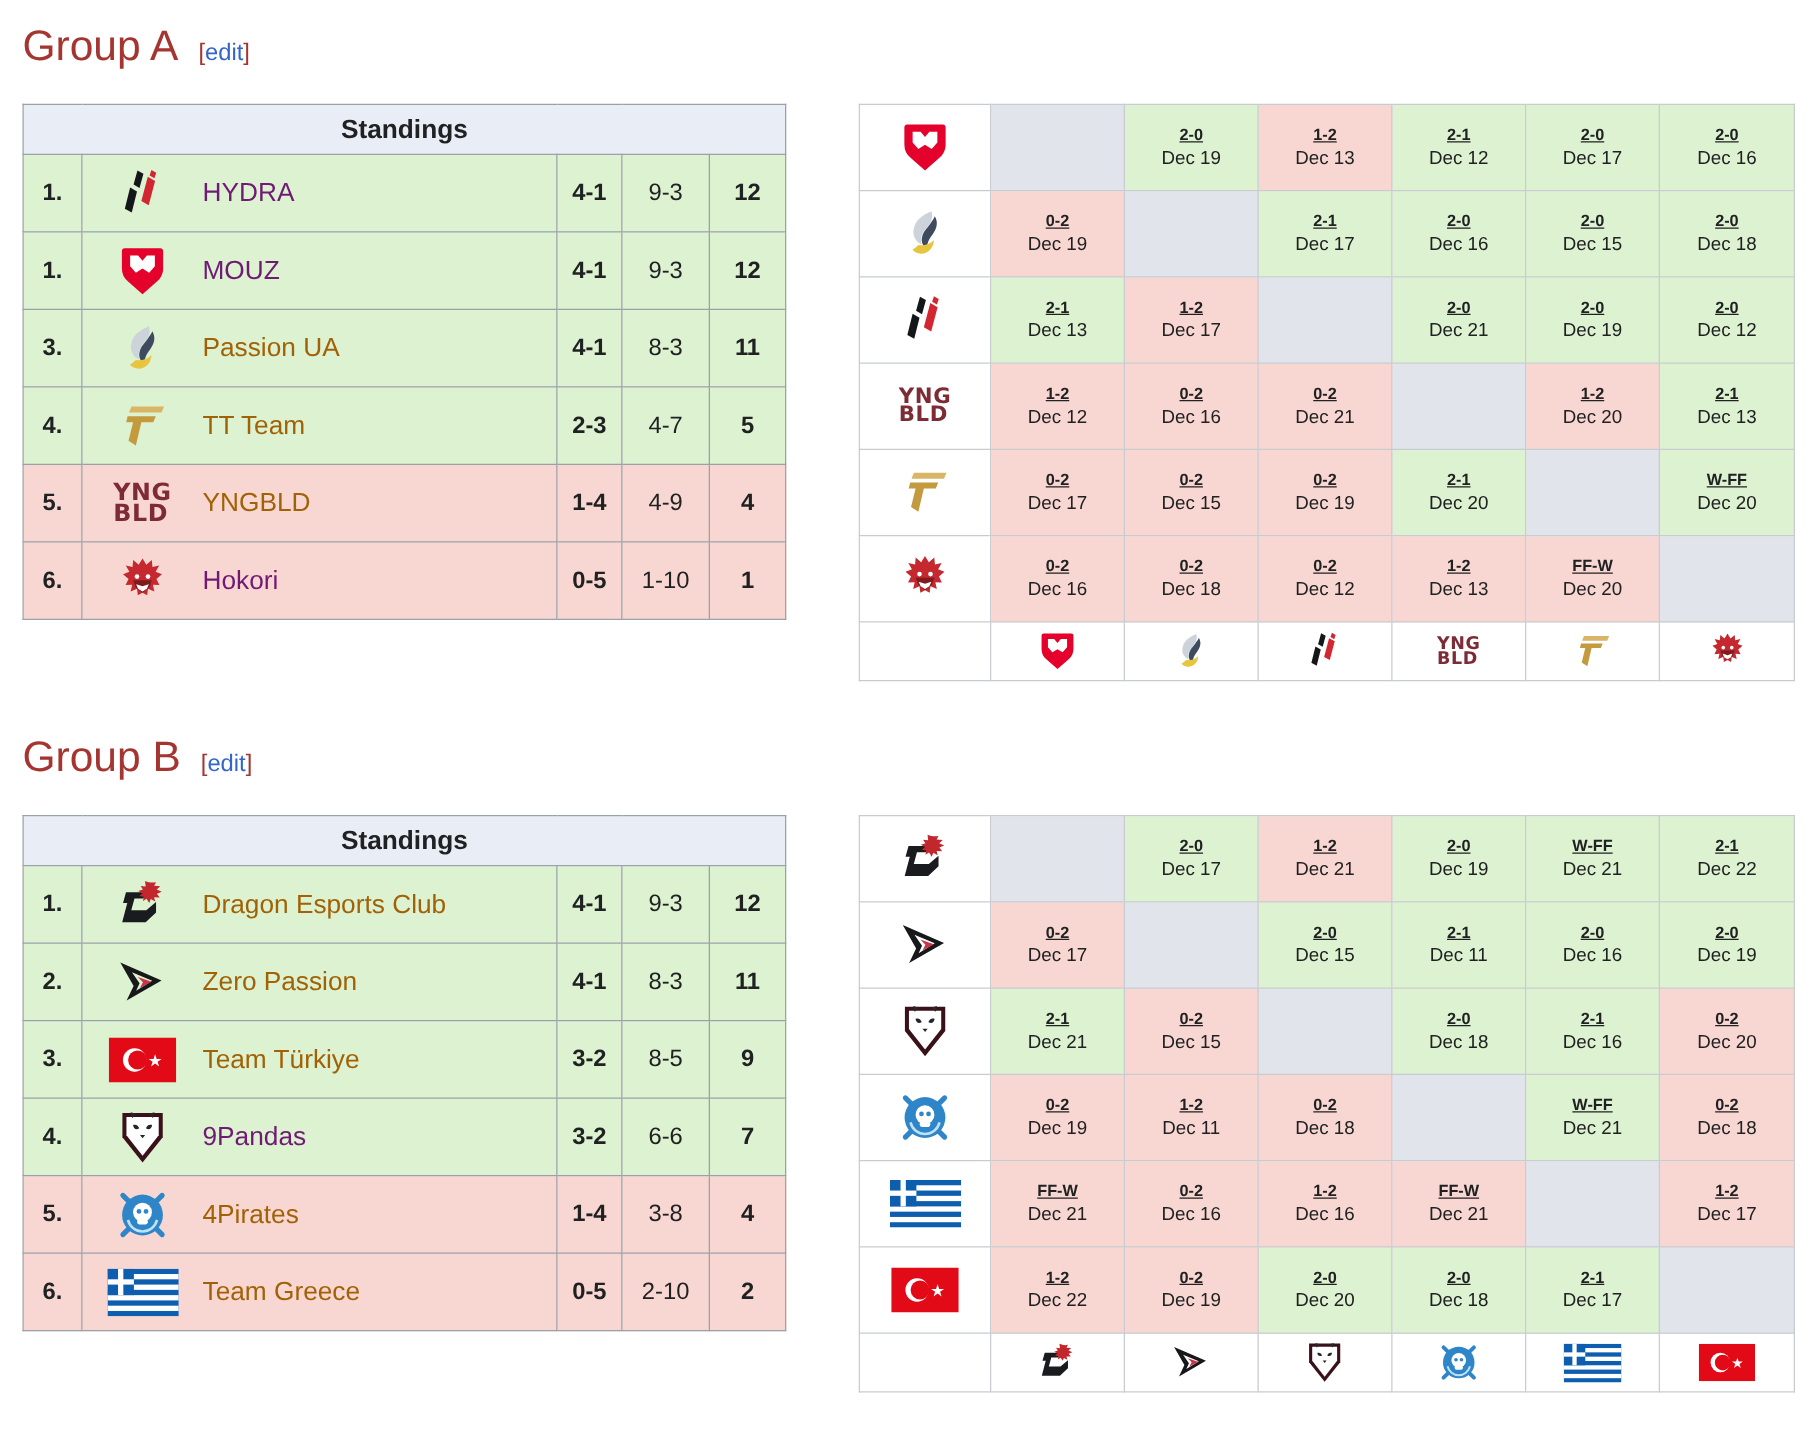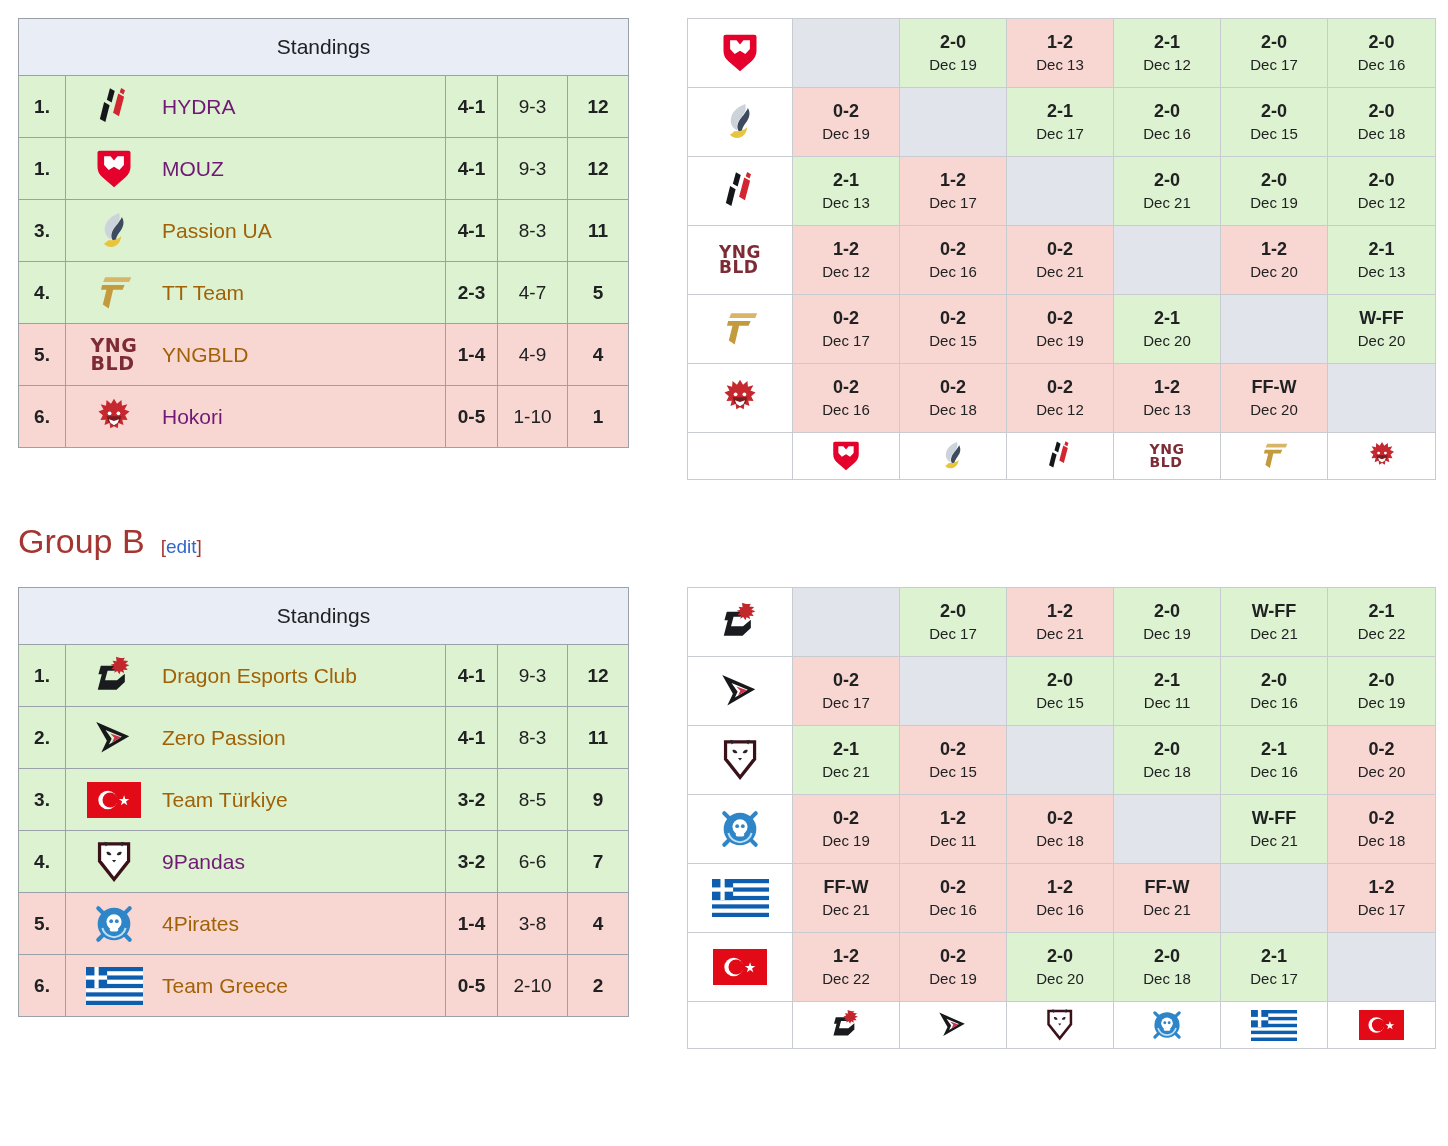--- a/index.html
+++ b/index.html
@@ -19,21 +19,21 @@
   .editsection { font-size:19px; font-weight:400; margin-left:16px; color:#A43530; }
   .editsection a { color:#3366CC; text-decoration:none; cursor:pointer; }
 
   .group-body { display:flex; align-items:flex-start; }
 
   
   table { border-collapse:collapse; table-layout:fixed; }
   table.standings { width:610px; }
   .standings th, .standings td { border:1px solid #9BA1A8; padding:0; }
   .standings thead th {
-    height:57px; background:#E9EDF5; font-size:21px; font-weight:400; text-align:center;
+    height:40px; background:#E9EDF5; font-size:21px; font-weight:700; text-align:center;
   }
   .standings tbody td { height:62px; text-align:center; vertical-align:middle; }
   tr.row-win  td { background:#DCF2D0; }
   tr.row-loss td { background:#F8D7D2; }
   .cell-rank   { font-size:19px; font-weight:700; }
   .cell-record { font-size:19px; font-weight:700; }
   .cell-games  { font-size:19px; }
   .cell-points { font-size:19px; font-weight:700; }
   .cell-team { text-align:left; }
   .team-flex { display:flex; align-items:center; }
@@ -42,21 +42,21 @@
   .link-blue { color:#701a75; }
   .link-red  { color:#a16207; }
 
   
   table.crosstable { width:748px; margin-left:58px; }
   .crosstable td { border:1px solid #C8CCD1; padding:0; text-align:center; vertical-align:middle; background:#fff; }
   .crosstable tr.ctrow td { height:69px; }
   td.cell-win  { background:#DCF2D0; }
   td.cell-loss { background:#F8D7D2; }
   td.ct-diag   { background:#E2E4EC; }
-  .ct-score { font-size:18px; font-weight:700; line-height:1.2; }
+  .ct-score { font-size:13px; font-weight:700; line-height:1.2;text-decoration:underline; }
   .ct-date  { font-size:15px; line-height:1.2; margin-top:3px; }
   .crosstable tr.ct-bottom td { height:47px; }
   .ct-left .icon-slot, .ct-bottom .icon-slot, .ct-bicon .icon-slot { width:100%; min-width:0; }
 
   
   .icon-slot svg { height:44px; width:auto; display:block; }
   .ct-bottom .icon-slot svg { height:34px; }
   .icon-slot.icon-team-turkiye-flag svg { height:36px !important; }
   .icon-slot.icon-team-greece-flag  svg { height:38px !important; }
   .ct-bottom .icon-slot.icon-team-turkiye-flag svg { height:30px !important; }
@@ -67,20 +67,23 @@
   }
   .ct-left  .wordmark { font-size:17px; }
   .ct-bottom .wordmark { font-size:14px; }
 </style>
 </head>
 <body>
 
 <div class="page">
 
   <section>
+    <h3 class="group-heading">
+      <span>Group A</span><span class="editsection">[<a>edit</a>]</span>
+    </h3>
     <div class="group-body">
       <table class="standings">
         <colgroup>
             <col style="width:47px">
             <col style="width:380px">
             <col style="width:52px">
             <col style="width:70px">
             <col style="width:61px">
           </colgroup>
         <thead>

